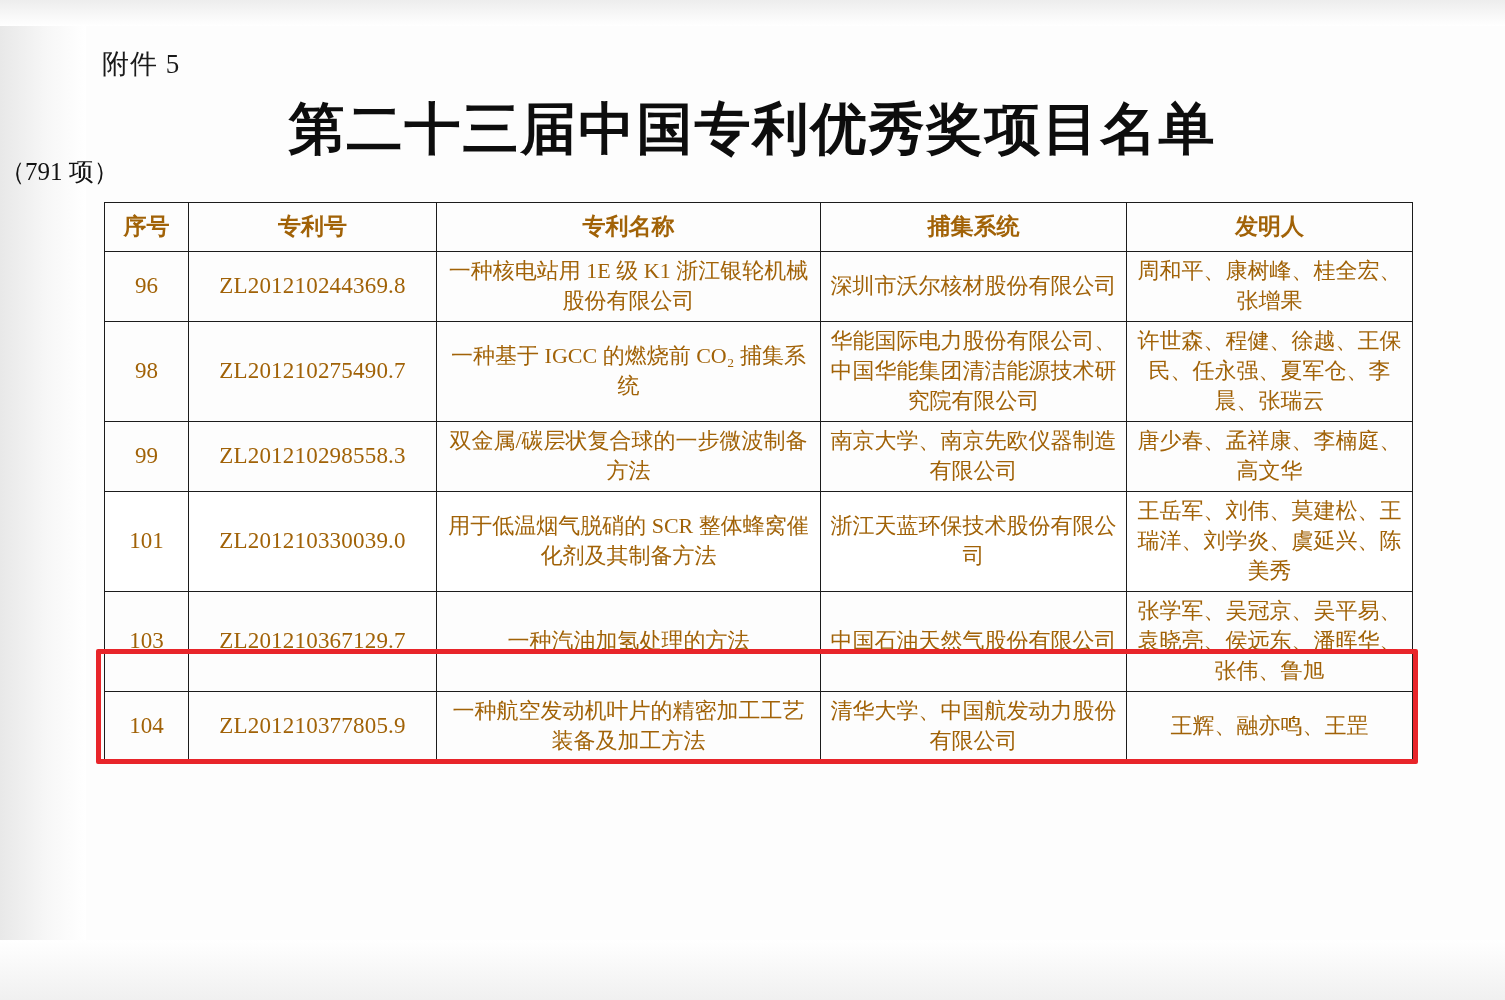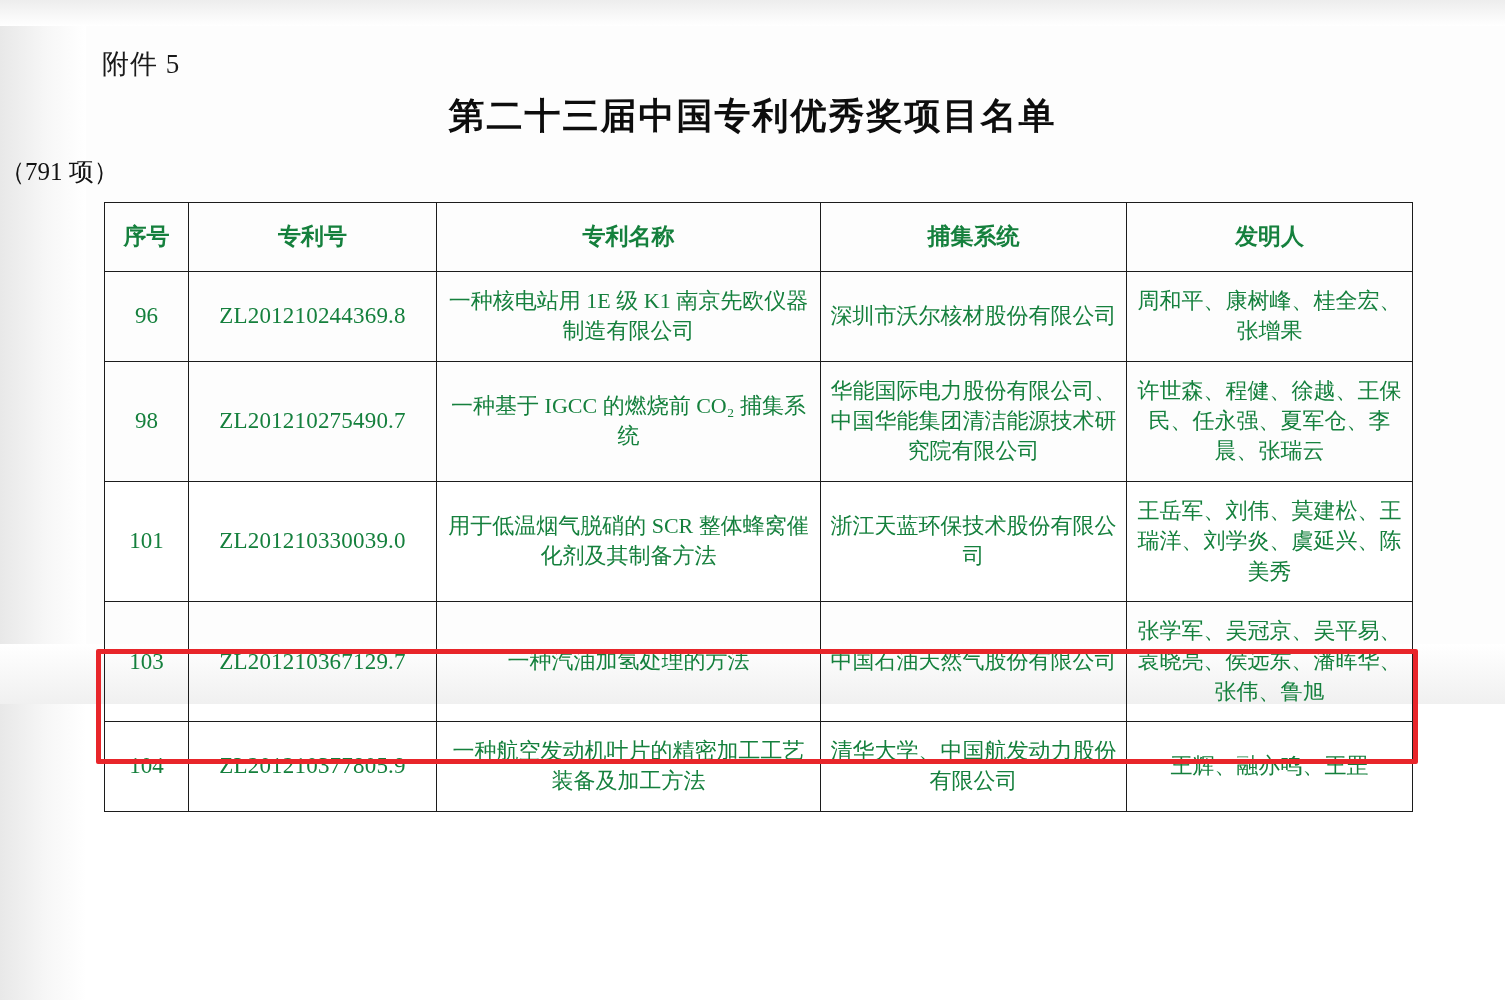--- a/index.html
+++ b/index.html
@@ -12,21 +12,21 @@
     height: 1000px;
     font-family: "Liberation Serif", "DejaVu Serif", serif;
     color: #111111;
     position: relative;
     overflow: hidden;
   }
   .page {
     position: absolute;
     left: 0; top: 0;
     width: 1505px;
-    height: 704px;
+    height: 1000px;
     background: #fdfdfd;
   }
   
   .scan-edge-left {
     position: absolute;
     left: 0; top: 0;
     width: 86px; height: 1000px;
     background: linear-gradient(to right, #e8e8e8 0%, #f7f7f7 55%, #ffffff 100%);
     pointer-events: none;
   }
@@ -52,21 +52,21 @@
     letter-spacing: 1px;
     font-family: "Liberation Serif", serif;
     color: #1a1a1a;
   }
   .doc-title {
     position: absolute;
     left: 0;
     top: 92px;
     width: 1505px;
     text-align: center;
-    font-size: 36px;
+    font-size: 56px;
     font-weight: bold;
     letter-spacing: 2px;
     color: #0d0d0d;
     font-family: "Liberation Serif", serif;
   }
   .doc-subtitle {
     position: absolute;
     left: 0;
     top: 155px;
     width: 1505px;
@@ -84,22 +84,22 @@
     border-collapse: collapse;
     width: 1308px;
     table-layout: fixed;
   }
   table.patent-table th,
   table.patent-table td {
     border: 1.6px solid #1c1c1c;
     text-align: center;
     vertical-align: middle;
     font-family: "Liberation Serif", "DejaVu Serif", serif;
-    color: #15803d;
-    padding: 14px 6px;
+    color: #a16207;
+    padding: 4px 6px;
     line-height: 1.38;
   }
   table.patent-table th {
     font-size: 23px;
     font-weight: bold;
     height: 40px;
   }
   col.c-no { width: 84px; }
   col.c-patent { width: 248px; }
   col.c-name { width: 384px; }
@@ -165,30 +165,37 @@
           <th>专利号</th>
           <th>专利名称</th>
           <th>捕集系统</th>
           <th>发明人</th>
         </tr>
       </thead>
       <tbody id="table-body">
           <tr>
             <td class="no">96</td>
             <td class="patent-no">ZL201210244369.8</td>
-            <td class="name">一种核电站用 1E 级 K1 南京先欧仪器制造有限公司</td>
+            <td class="name">一种核电站用 1E 级 K1 浙江银轮机械股份有限公司</td>
             <td class="owner">深圳市沃尔核材股份有限公司</td>
             <td class="inventor">周和平、康树峰、桂全宏、张增果</td>
           </tr>
           <tr>
             <td class="no">98</td>
             <td class="patent-no">ZL201210275490.7</td>
             <td class="name">一种基于 IGCC 的燃烧前 CO₂ 捕集系统</td>
             <td class="owner">华能国际电力股份有限公司、中国华能集团清洁能源技术研究院有限公司</td>
             <td class="inventor">许世森、程健、徐越、王保民、任永强、夏军仓、李晨、张瑞云</td>
+          </tr>
+          <tr>
+            <td class="no">99</td>
+            <td class="patent-no">ZL201210298558.3</td>
+            <td class="name">双金属/碳层状复合球的一步微波制备方法</td>
+            <td class="owner">南京大学、南京先欧仪器制造有限公司</td>
+            <td class="inventor">唐少春、孟祥康、李楠庭、高文华</td>
           </tr>
           <tr class="highlight">
             <td class="no">101</td>
             <td class="patent-no">ZL201210330039.0</td>
             <td class="name">用于低温烟气脱硝的 SCR 整体蜂窝催化剂及其制备方法</td>
             <td class="owner">浙江天蓝环保技术股份有限公司</td>
             <td class="inventor">王岳军、刘伟、莫建松、王瑞洋、刘学炎、虞延兴、陈美秀</td>
           </tr>
           <tr>
             <td class="no">103</td>

